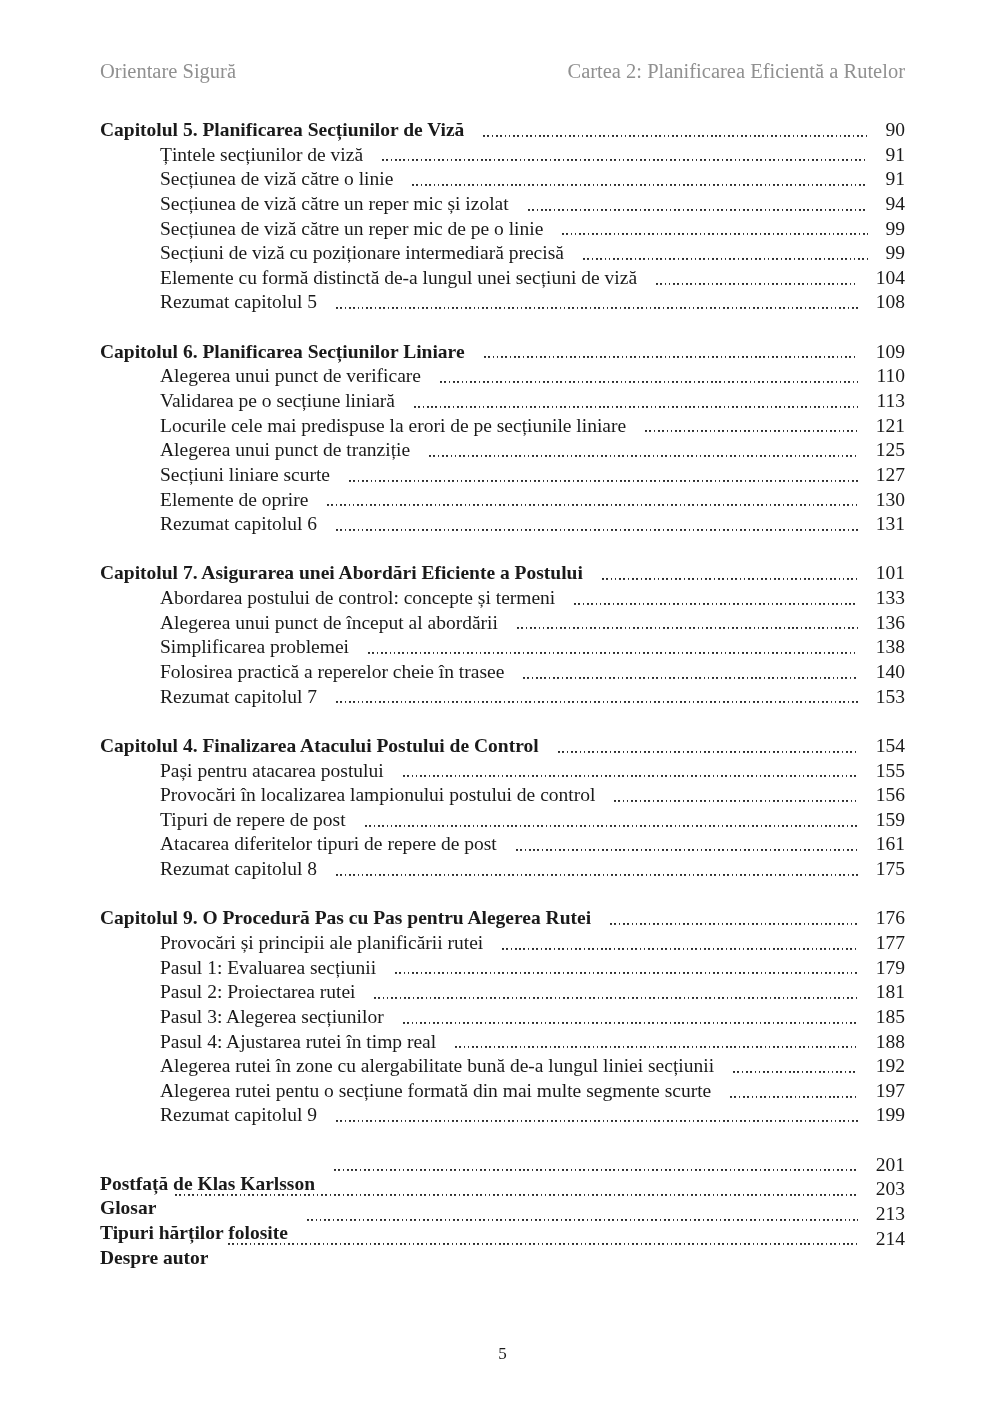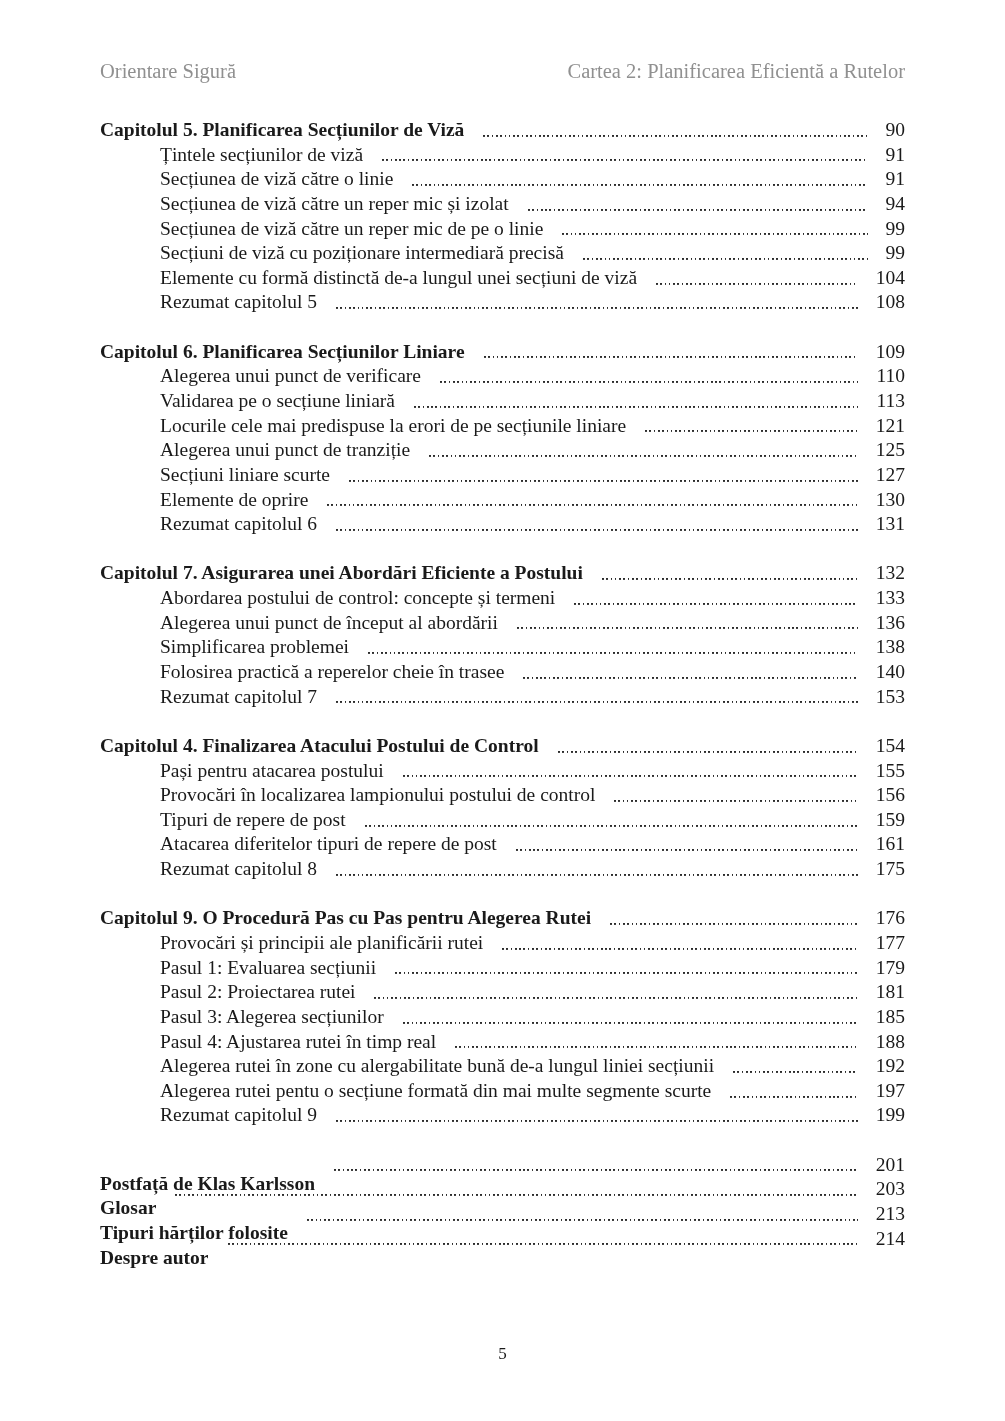--- a/index.html
+++ b/index.html
@@ -161,21 +161,21 @@
         <div class="toc-row level-1">
           <span class="toc-title">Rezumat capitolul 6</span>
           <span class="toc-leader"></span>
           <span class="toc-page">131</span>
         </div>
       </div>
       <div class="toc-section">
         <div class="toc-row level-0">
           <span class="toc-title">Capitolul 7. Asigurarea unei Abordări Eficiente a Postului</span>
           <span class="toc-leader"></span>
-          <span class="toc-page">132</span>
+          <span class="toc-page">101</span>
         </div>
         <div class="toc-row level-1">
           <span class="toc-title">Abordarea postului de control: concepte și termeni</span>
           <span class="toc-leader"></span>
           <span class="toc-page">133</span>
         </div>
         <div class="toc-row level-1">
           <span class="toc-title">Alegerea unui punct de început al abordării</span>
           <span class="toc-leader"></span>
           <span class="toc-page">136</span>

